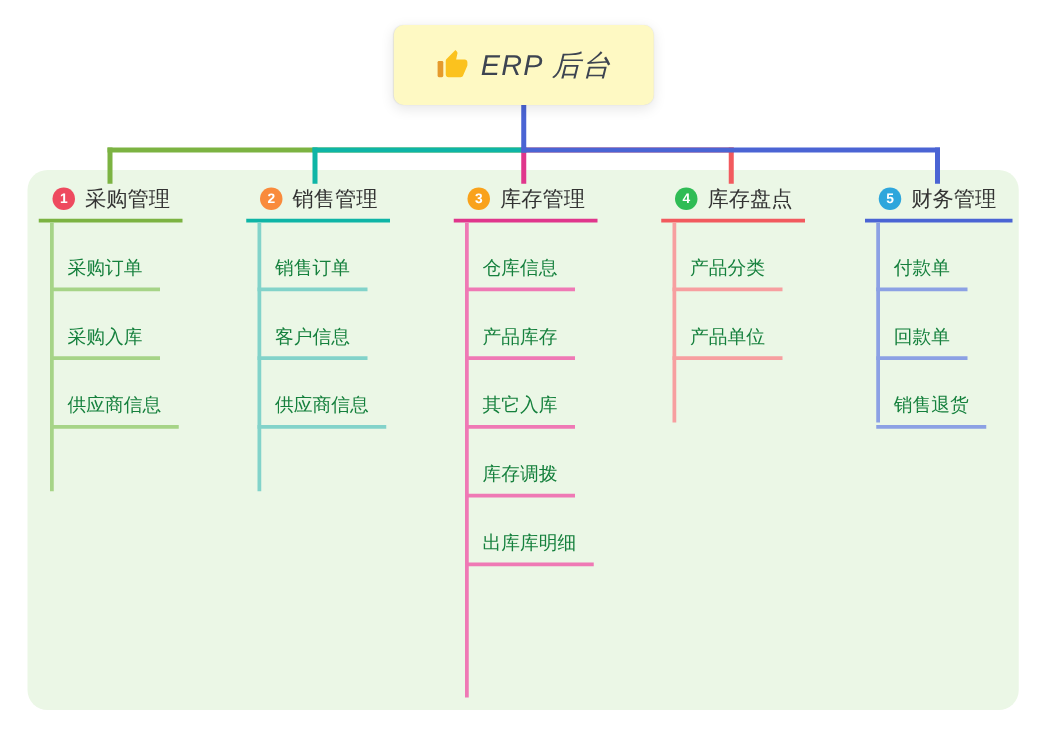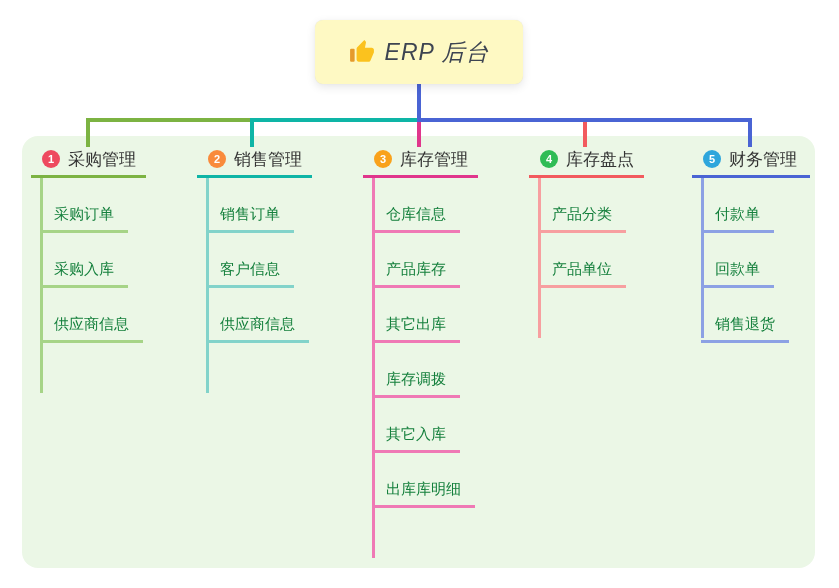--- a/index.html
+++ b/index.html
@@ -136,27 +136,24 @@
     <div class="underline"></div>
     <div class="column">
       <div class="vline"></div>
       <div class="child">
           <span>仓库信息</span>
         </div>
       <div class="child">
           <span>产品库存</span>
         </div>
       <div class="child">
-          <span>其它出库</span>
+          <span>其它入库</span>
         </div>
       <div class="child">
           <span>库存调拨</span>
-        </div>
-      <div class="child">
-          <span>其它入库</span>
         </div>
       <div class="child">
           <span>出库库明细</span>
         </div>
     </div>
   </div>
 
   <div class="branch b4" style="--c: #F25A5E; --lc: #F79FA0; --bc: #2FBC55;">
     <div class="title">
       <span class="badge">4</span>

